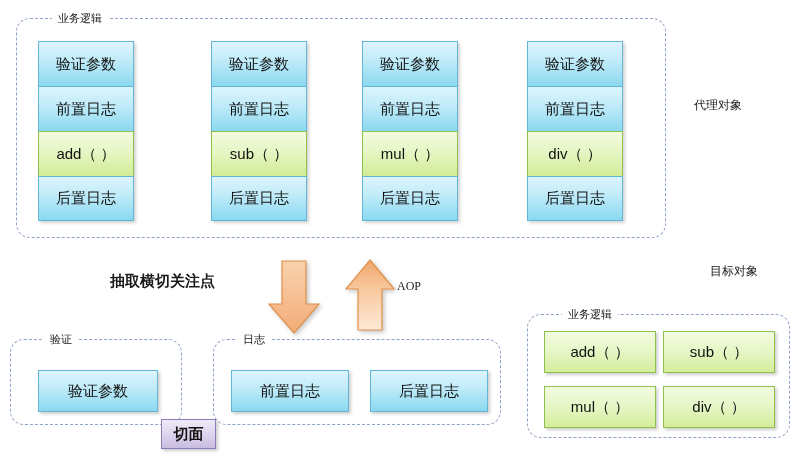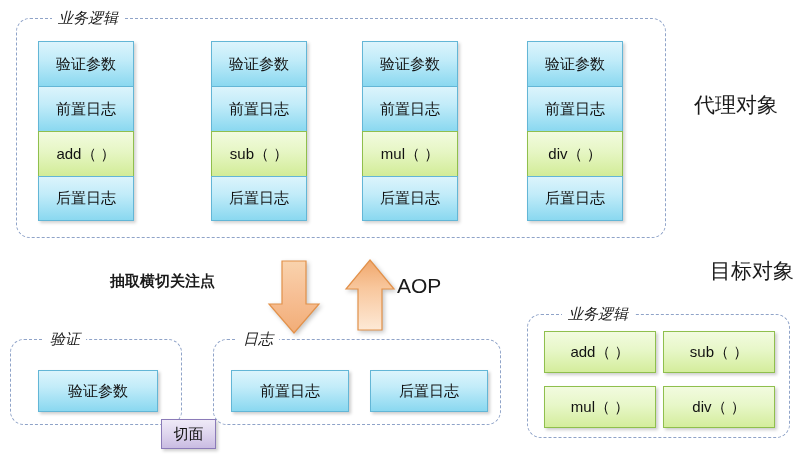--- a/index.html
+++ b/index.html
@@ -24,38 +24,38 @@
     border: 1px dashed #8fa3c8;
     border-radius: 14px;
     box-sizing: border-box;
     background: transparent;
   }
   
   .group-label {
     position: absolute;
     background: #ffffff;
     color: #1a1a1a;
-    font-size: 15px;
+    font-size: 11px;
     line-height: 18px;
     padding: 0 6px;
     white-space: nowrap;
     z-index: 5;
-    font-style: italic;
   }
 
   
   .caption {
     position: absolute;
     color: #1a1a1a;
     font-size: 15px;
     line-height: 18px;
     white-space: nowrap;
   }
   .caption.big {
-    font-size: 21px;
+    font-size: 12px;
+    font-family: Liberation Serif, serif;
   }
 
   
   .stack {
     position: absolute;
     width: 96px;
     box-shadow: 2px 2px 3px rgba(0,0,0,0.18);
   }
   .cell {
     box-sizing: border-box;
@@ -178,21 +178,21 @@
 
   <div class="group-box" style="left:10px; top:339px; width:172px; height:86px;"></div>
   <div class="group-label" style="left:44px; top:330px;text-align:center;">验证</div>
   <div class="box blue" style="left:38px; top:370px; width:120px; height:42px;">验证参数</div>
 
   <div class="group-box" style="left:213px; top:339px; width:288px; height:86px;"></div>
   <div class="group-label" style="left:237px; top:330px;">日志</div>
   <div class="box blue" style="left:231px; top:370px; width:118px; height:42px;">前置日志</div>
   <div class="box blue" style="left:370px; top:370px; width:118px; height:42px;">后置日志</div>
 
-  <div class="box purple" style="left:161px; top:419px; width:55px; height:30px;">切面</div>
+  <div class="box purple" style="left:161px; top:419px; width:55px; height:30px;font-weight:bold;">切面</div>
 
   <div class="caption big" style="left:710px; top:262px;">目标对象</div>
 
   <div class="group-box" style="left:527px; top:314px; width:263px; height:124px;"></div>
   <div class="group-label" style="left:562px; top:305px;">业务逻辑</div>
 
   <div class="box green" style="left:544px; top:331px; width:112px; height:42px;">add（ ）</div>
   <div class="box green" style="left:663px; top:331px; width:112px; height:42px;">sub（ ）</div>
   <div class="box green" style="left:544px; top:386px; width:112px; height:42px;">mul（ ）</div>
   <div class="box green" style="left:663px; top:386px; width:112px; height:42px;">div（ ）</div>

